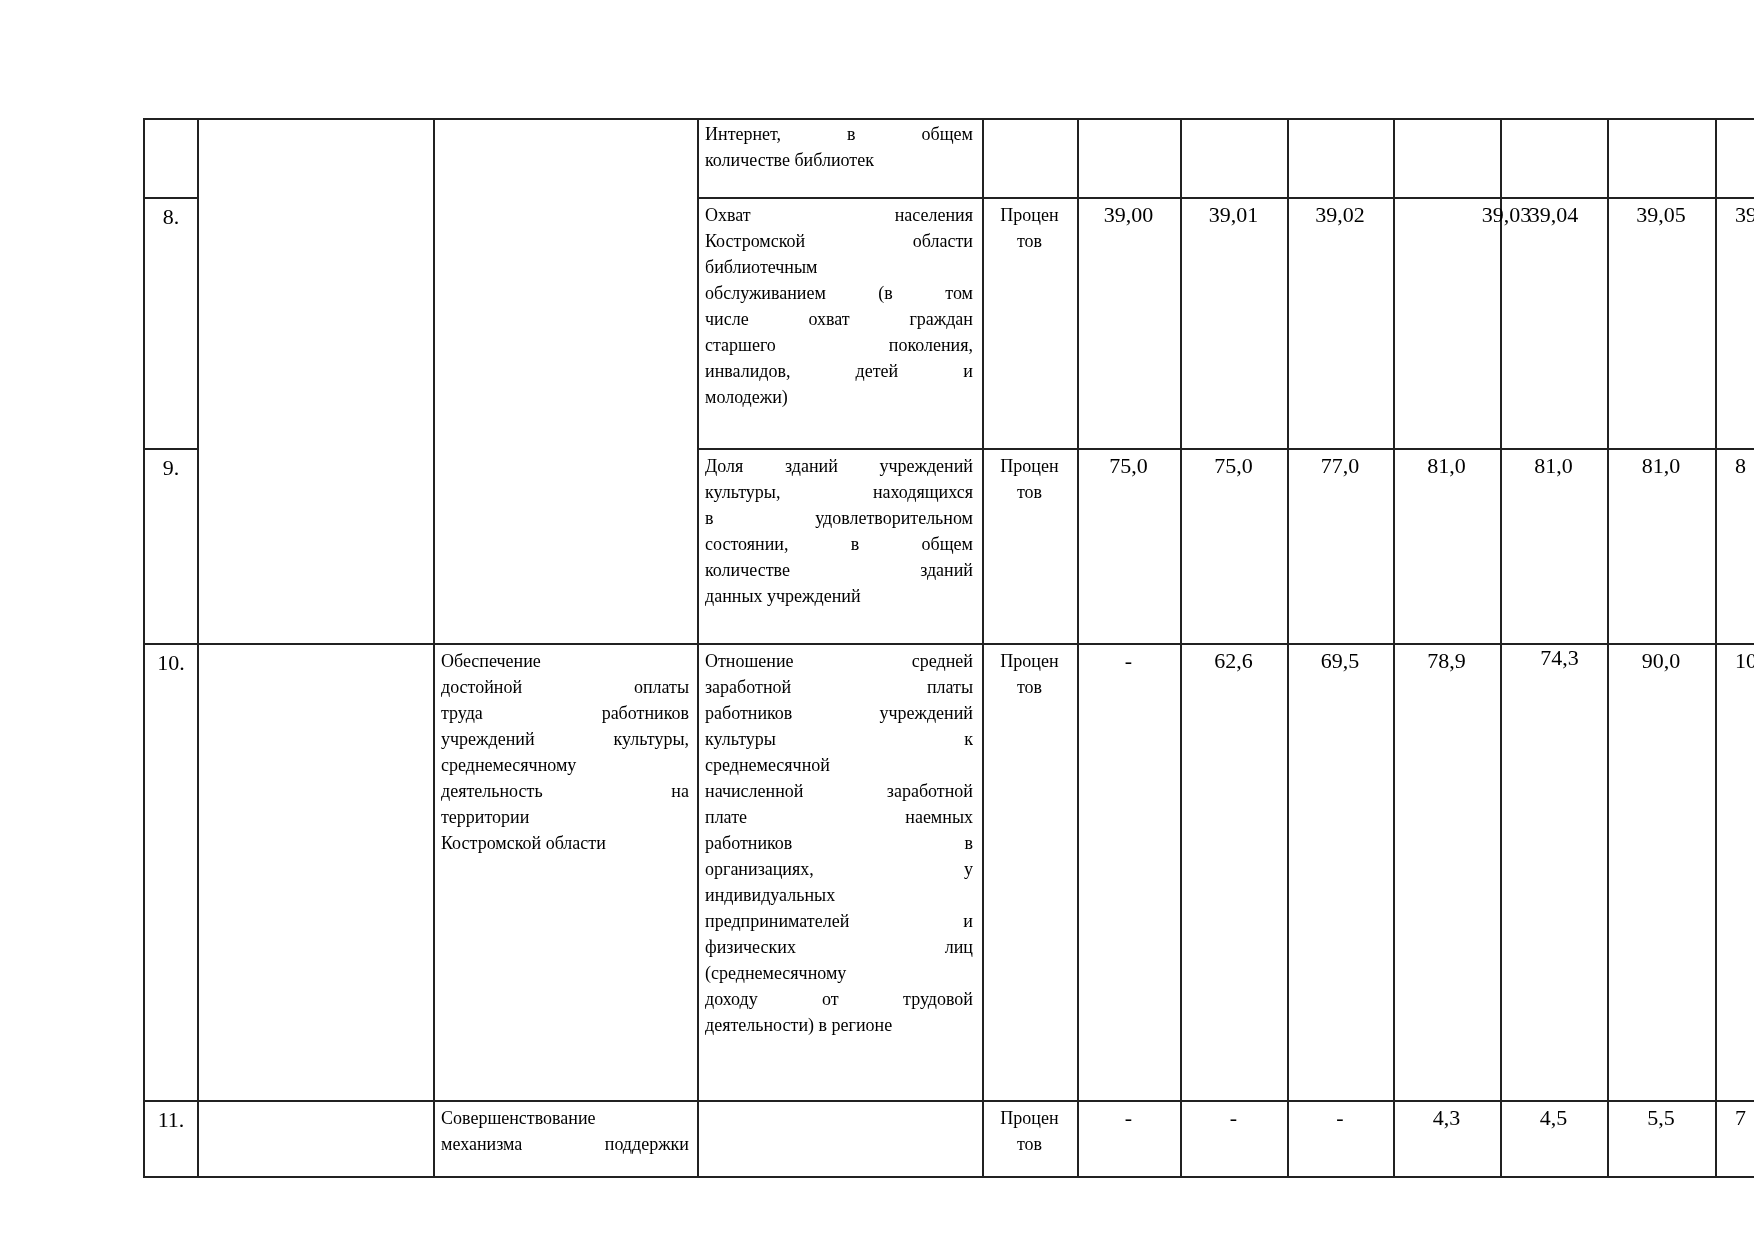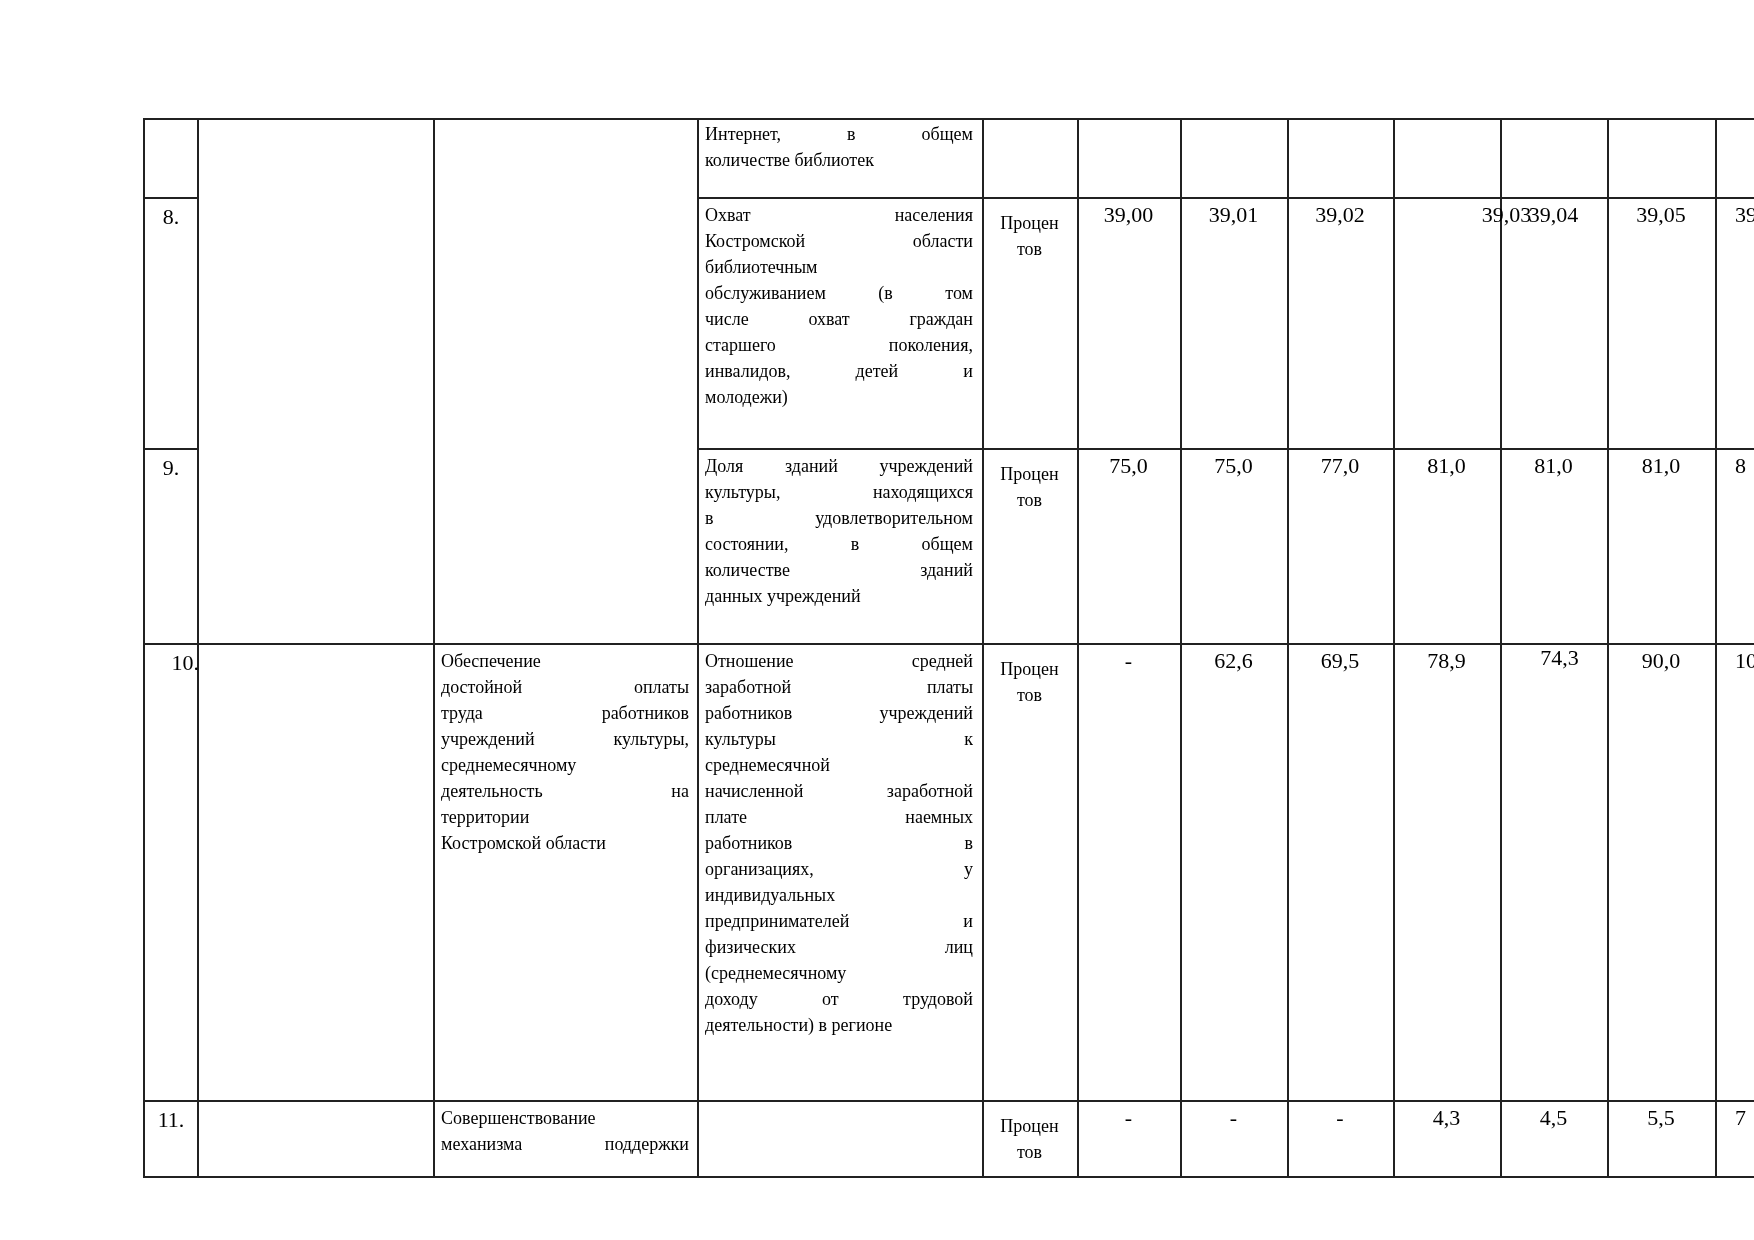--- a/index.html
+++ b/index.html
@@ -5,21 +5,21 @@
   html,body{margin:0;padding:0;background:#ffffff;}
   .page{position:relative;width:1754px;height:1240px;background:#ffffff;overflow:hidden;
         font-family:"Liberation Serif", serif;color:#000;}
   .gl{position:absolute;background:#212121;}
   .cell{position:absolute;font-size:22px;line-height:26px;white-space:nowrap;}
   .para{position:absolute;font-size:18px;}
   .para .tl{display:block;line-height:26px;height:26px;}
   .jl{text-align:justify;text-align-last:justify;white-space:normal;}
   .ll{text-align:left;text-align-last:left;}
   .num{text-align:center;}
-  .unit{text-align:center;margin-top:8px;}
+  .unit{text-align:center;}
   .val{text-align:center;}
   .pv{padding-left:18px;}
 </style>
 </head>
 <body>
 
 <div class="page">
 
   <div class="gl" style="left:143px;top:118px;width:2px;height:1060px;"></div>
   <div class="gl" style="left:197px;top:118px;width:2px;height:1060px;"></div>
@@ -85,21 +85,21 @@
     <span class="tl">тов</span>
   </div>
   <div class="cell val" style="left:1079px;top:453px;width:99px;">75,0</div>
   <div class="cell val" style="left:1182px;top:453px;width:103px;">75,0</div>
   <div class="cell val" style="left:1289px;top:453px;width:102px;">77,0</div>
   <div class="cell val" style="left:1395px;top:453px;width:103px;">81,0</div>
   <div class="cell val" style="left:1502px;top:453px;width:103px;">81,0</div>
   <div class="cell val" style="left:1609px;top:453px;width:104px;">81,0</div>
   <div class="cell pv" style="left:1717px;top:453px;width:37px;">8</div>
 
-  <div class="cell num" style="left:143px;top:650px;width:56px;text-align:right;">10.</div>
+  <div class="cell num" style="left:143px;top:650px;width:56px;">10.</div>
   <div class="para" style="left:441px;top:648px;width:248px;">
     <span class="tl jl">Обеспечение</span>
     <span class="tl jl">достойной оплаты</span>
     <span class="tl jl">труда работников</span>
     <span class="tl jl">учреждений культуры,</span>
     <span class="tl jl">среднемесячному</span>
     <span class="tl jl">деятельность на</span>
     <span class="tl jl">территории</span>
     <span class="tl ll">Костромской области</span>
   </div>

